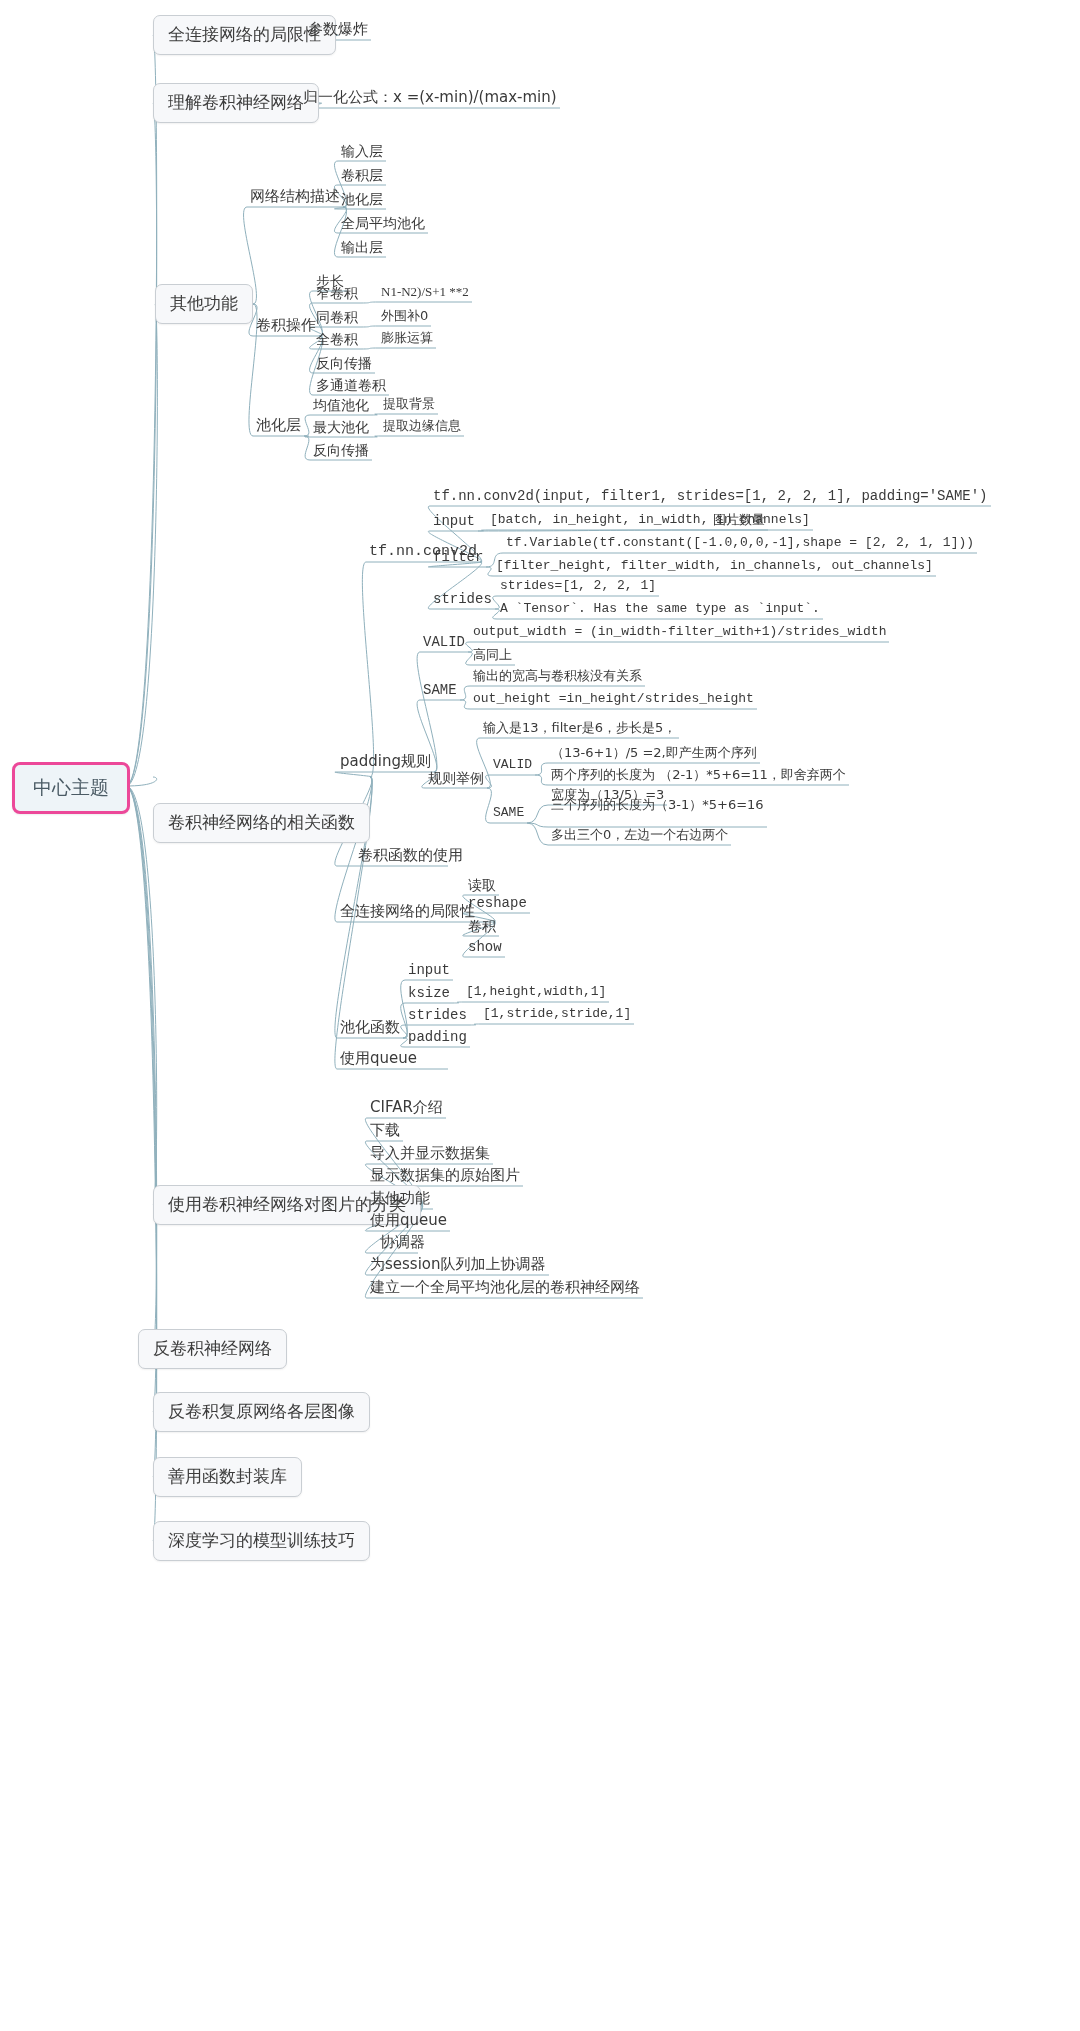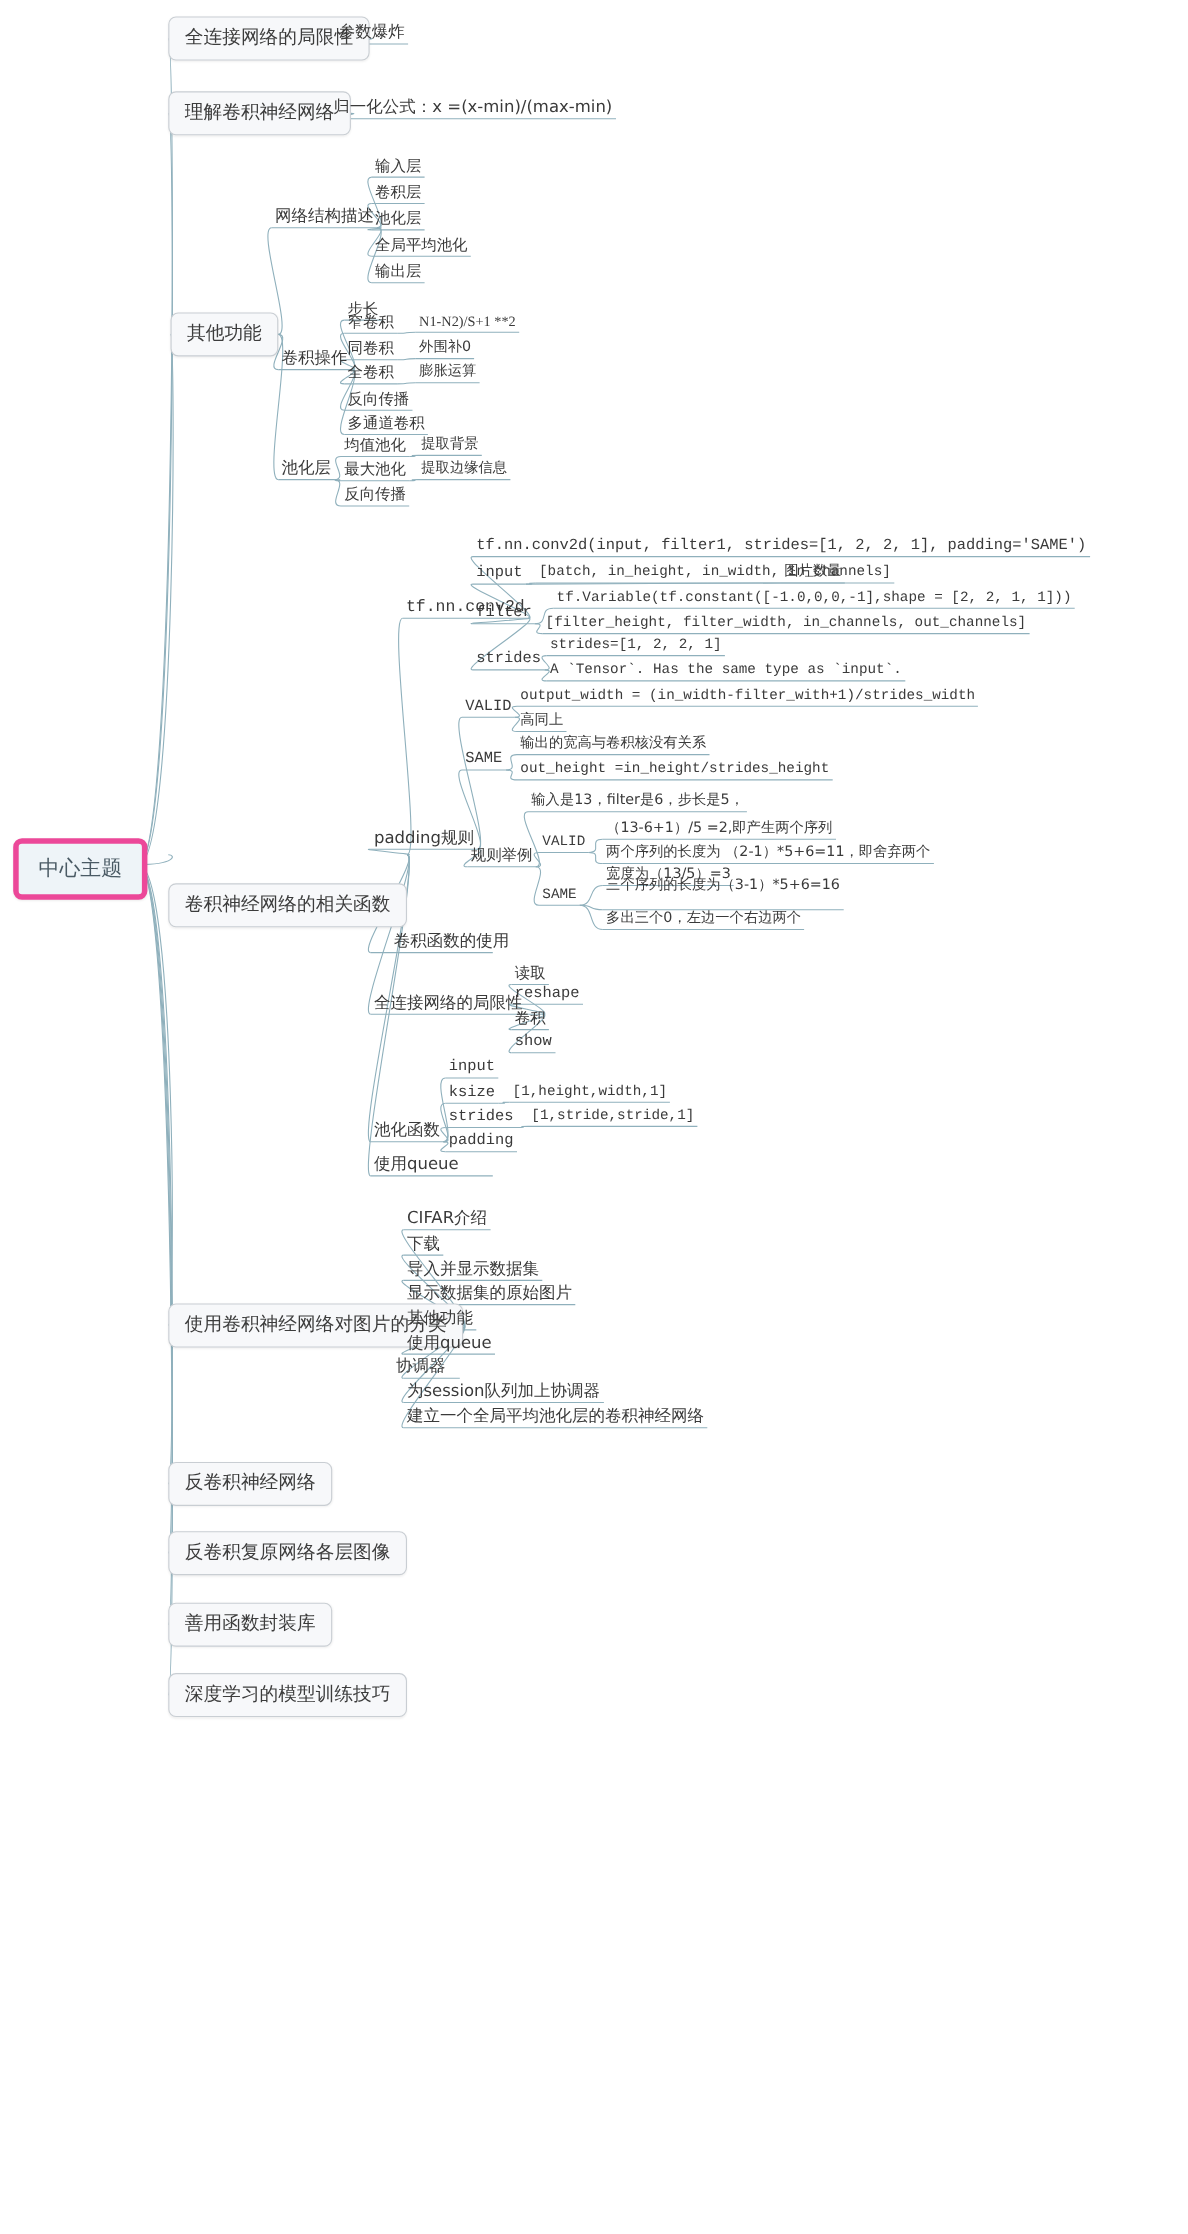--- a/index.html
+++ b/index.html
@@ -3,21 +3,21 @@
 <meta charset="utf-8">
 <style>
   html,body{margin:0;padding:0;background:#ffffff;}
   body{width:1080px;height:2031px;position:relative;font-family:"Liberation Serif","DejaVu Serif",serif;overflow:hidden;}
   #canvas{position:absolute;left:0;top:0;width:1080px;height:2031px;}
   svg.links{position:absolute;left:0;top:0;width:1080px;height:2031px;pointer-events:none;}
   
   .node{position:absolute;white-space:nowrap;color:#3a3a3a;line-height:1.15;}
   
   .central{
-    border:5px solid #ec4899;border-radius:8px;background:#eef4f8;
+    border:3px solid #ec4899;border-radius:8px;background:#eef4f8;
     padding:12px 18px;font-size:19px;color:#4a5a64;
     box-shadow:0 1px 2px rgba(0,0,0,.07);
   }
   
   .lvl1{
     border:1px solid #c9ced3;border-radius:7px;background:#f7f8fa;
     padding:9px 14px;font-size:17px;color:#3c3c3c;
     box-shadow:0 1px 2px rgba(0,0,0,.06);
   }
   
@@ -261,21 +261,21 @@
       <div class="node lvl4 mono" style="left: 480px; top: 1006px;">[1,stride,stride,1]</div>
       <div class="node lvl3 mono" style="left: 405px; top: 1028px;">padding</div>
       <div class="node lvl2 cjk" style="left: 337px; top: 1049px;">使用queue</div>
       <div class="node lvl1 cjk" style="left: 153px; top: 1185px;">使用卷积神经网络对图片的分类</div>
       <div class="node lvl2 cjk" style="left: 367px; top: 1098px; text-align: right;">CIFAR介绍</div>
       <div class="node lvl2 cjk" style="left: 367px; top: 1121px;">下载</div>
       <div class="node lvl2 cjk" style="left: 367px; top: 1144px;">导入并显示数据集</div>
       <div class="node lvl2 cjk" style="left: 367px; top: 1166px;">显示数据集的原始图片</div>
       <div class="node lvl2 cjk" style="left: 367px; top: 1189px;">其他功能</div>
       <div class="node lvl2 cjk" style="left: 367px; top: 1211px;">使用queue</div>
-      <div class="node lvl2 cjk" style="left: 357px; top: 1233px; font-family: Liberation Mono, monospace;">协调器</div>
+      <div class="node lvl2 cjk" style="left: 377px; top: 1233px;">协调器</div>
       <div class="node lvl2 cjk" style="left: 367px; top: 1255px;">为session队列加上协调器</div>
       <div class="node lvl2 cjk" style="left: 367px; top: 1278px;">建立一个全局平均池化层的卷积神经网络</div>
-      <div class="node lvl1 cjk" style="left: 153px; top: 1329px;">反卷积神经网络</div>
+      <div class="node lvl1 cjk" style="left: 138px; top: 1329px;">反卷积神经网络</div>
       <div class="node lvl1 cjk" style="left: 153px; top: 1392px;">反卷积复原网络各层图像</div>
       <div class="node lvl1 cjk" style="left: 153px; top: 1457px;">善用函数封装库</div>
       <div class="node lvl1 cjk" style="left: 153px; top: 1521px;">深度学习的模型训练技巧</div>
     </div>
 </div>
 
 </body></html>

